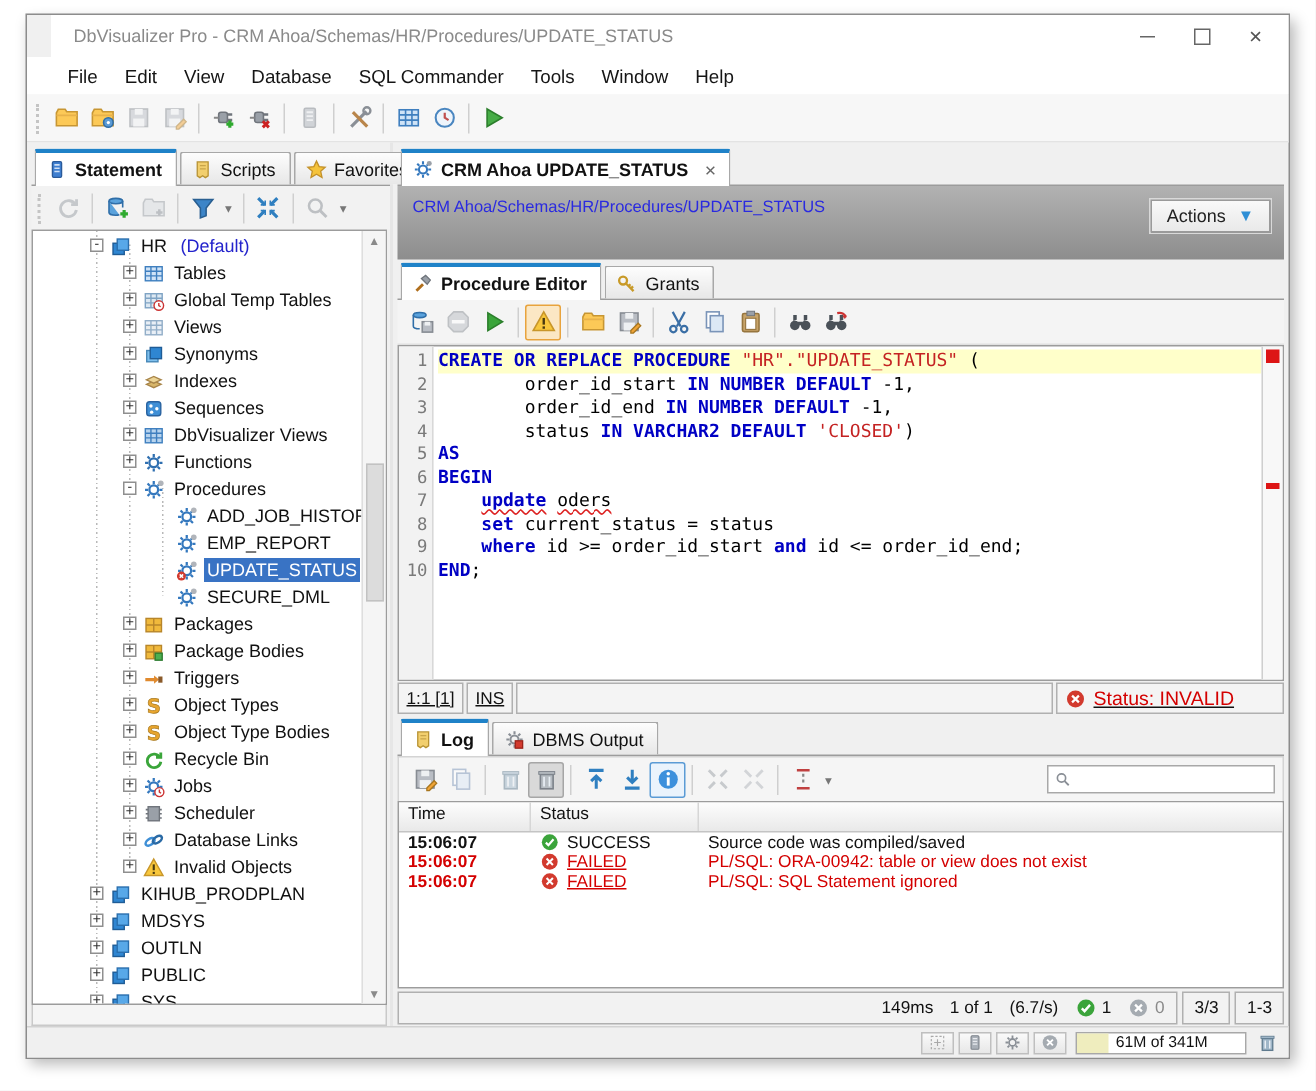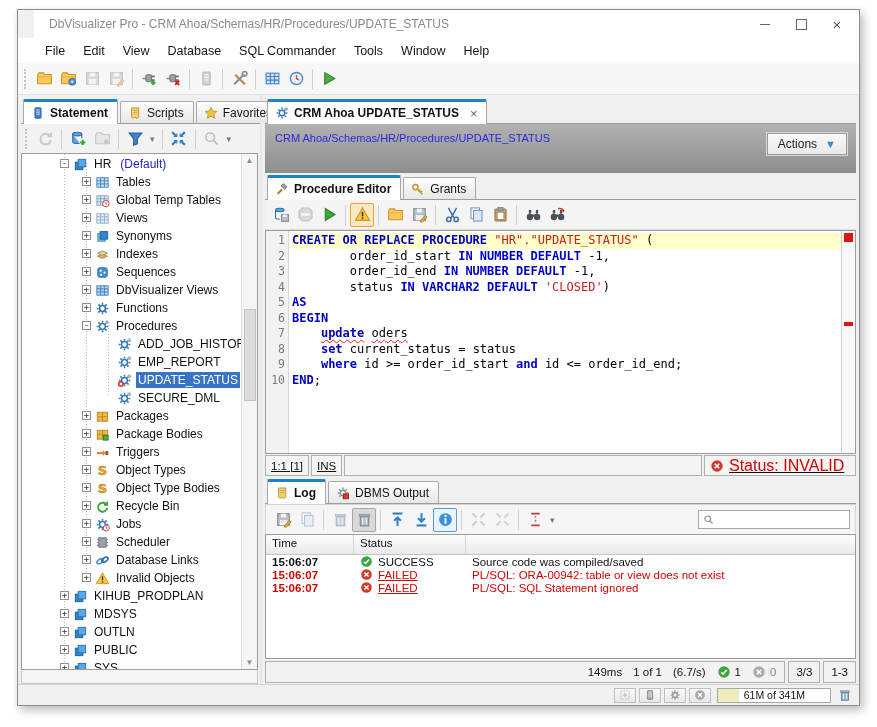--- a/index.html
+++ b/index.html
@@ -67,21 +67,21 @@
   .tok-kw{color:#0000c4;font-weight:bold;}
   .tok-str{color:#c42222;}
   .tok-pl{color:#000;}
   .wavy{text-decoration:underline;text-decoration-style:wavy;text-decoration-color:#dd2222;text-decoration-thickness:1px;text-underline-offset:2px;}
   .stripe{width:13px;flex:0 0 auto;background:#f8f8f8;border-left:1px solid #cfcfcf;position:relative;}
   .stripe .m1{position:absolute;top:2px;left:2px;width:9px;height:9px;background:#dd1515;}
   .stripe .m2{position:absolute;top:41%;left:2px;width:9px;height:4px;background:#dd1515;}
   .ed-status{height:21px;flex:0 0 auto;display:flex;gap:2px;align-items:stretch;padding:1px 0;text-decoration:underline;}
   .scell{border:1px solid #b0b0b0;background:#f4f4f4;display:flex;align-items:center;padding:0 5px;font-size:11.5px;box-sizing:border-box;}
   .scell.grow{flex:1;}
-  .scell.invalid{color:#d40000;gap:5px;width:152px;font-size:16px;}
+  .scell.invalid{color:#d40000;gap:5px;width:152px;font-size:13px;}
   .scell.invalid .ic svg{width:14px;height:14px;}
   .log-toolbar{height:30px;background:#f5f5f5;padding:0 5px;border:1px solid #d4d4d4;border-bottom:none;box-sizing:border-box;}
   .search-box{margin-left:auto;display:flex;align-items:center;border:1px solid #a8a8a8;background:#fff;height:19px;width:152px;padding:0 4px;gap:4px;box-sizing:border-box;}
   .search-box svg{width:11px;height:11px;}
   .search-box input{border:none;outline:none;flex:1;font-size:11px;min-width:0;font-family:"Liberation Sans",sans-serif;background:transparent;}
   .log-table{flex:1;border:1px solid #9c9c9c;background:#fff;display:flex;flex-direction:column;min-height:0;font-size:11.5px;}
   .lt-head{display:flex;flex:0 0 19px;background:linear-gradient(#fdfdfd,#e9e9e9);border-bottom:1px solid #c4c4c4;}
   .hc{padding:2px 6px;border-right:1px solid #d6d6d6;box-sizing:border-box;}
   .c-time{width:88px;flex:0 0 auto;}
   .c-status{width:112px;flex:0 0 auto;}

